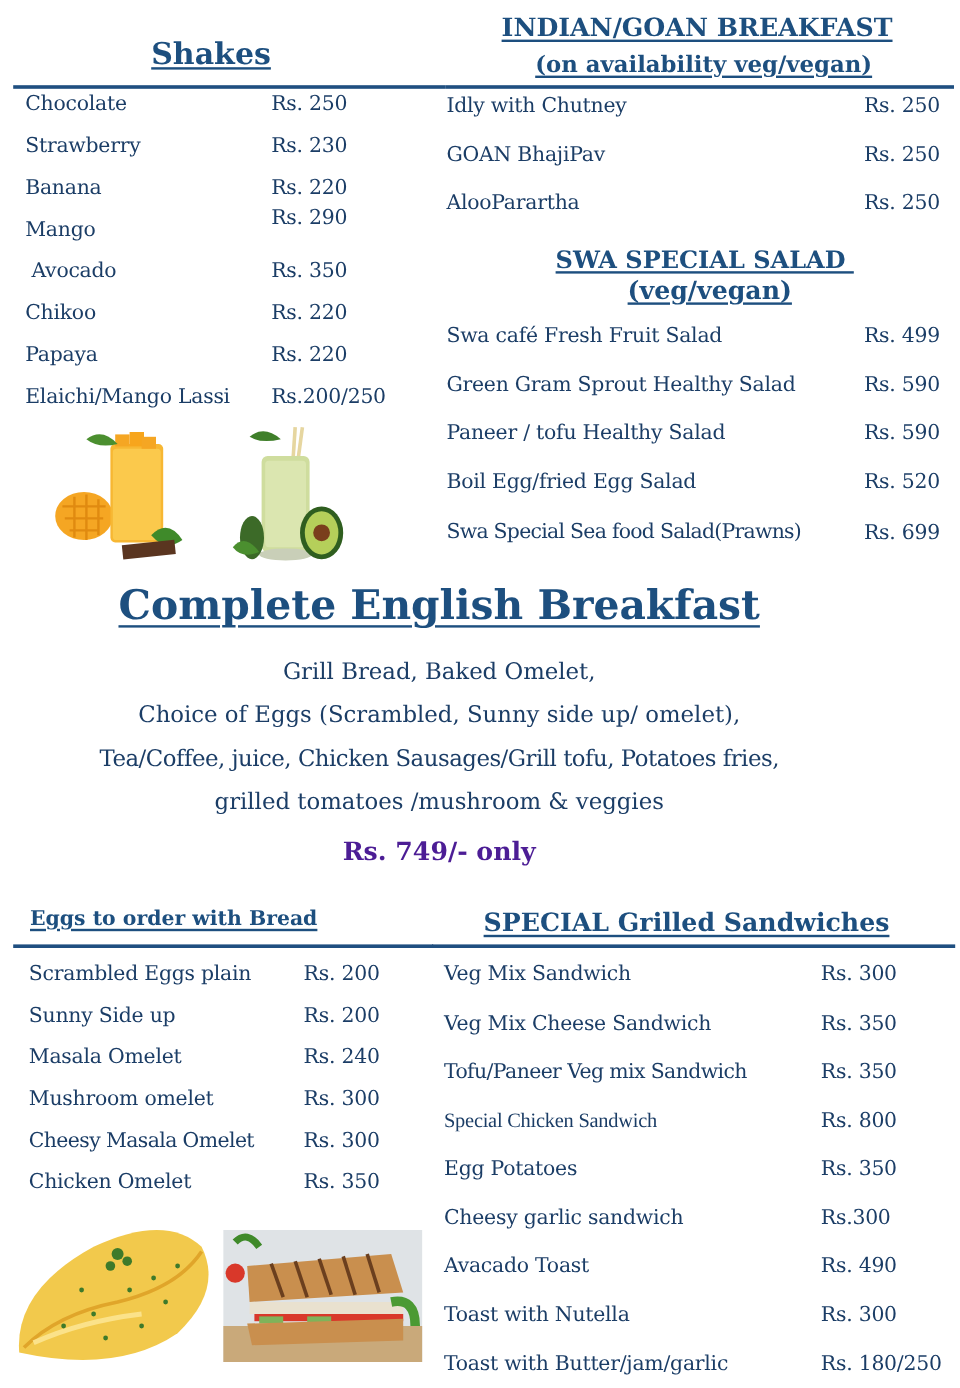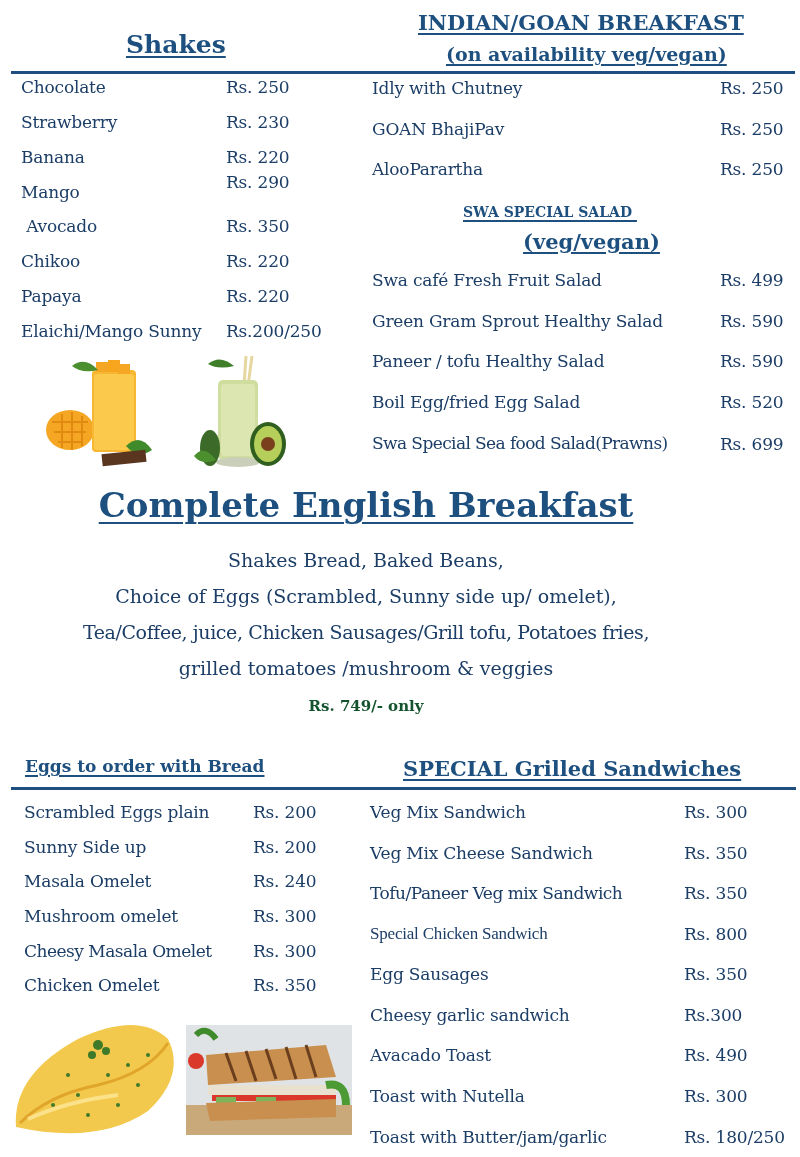--- a/index.html
+++ b/index.html
@@ -30,21 +30,21 @@
   <div class="item" style="left:21px; top:147px;">Banana</div>
   <div class="price" style="left:226px; top:147px;">Rs. 220</div>
   <div class="item" style="left:21px; top:182px;">Mango</div>
   <div class="price" style="left:226px; top:172px;">Rs. 290</div>
   <div class="item" style="left:21px; top:216px; white-space:pre;"> Avocado</div>
   <div class="price" style="left:226px; top:216px;">Rs. 350</div>
   <div class="item" style="left:21px; top:251px;">Chikoo</div>
   <div class="price" style="left:226px; top:251px;">Rs. 220</div>
   <div class="item" style="left:21px; top:286px;">Papaya</div>
   <div class="price" style="left:226px; top:286px;">Rs. 220</div>
-  <div class="item" style="left:21px; top:321px;">Elaichi/Mango Sunny</div>
+  <div class="item" style="left:21px; top:321px;">Elaichi/Mango Lassi</div>
   <div class="price" style="left:226px; top:321px;">Rs.200/250</div>
 </div>
 
 <svg class="img" style="left:40px; top:350px;" width="125" height="125" viewBox="0 0 125 125">
   <ellipse cx="30" cy="80" rx="24" ry="20" fill="#f5a623"></ellipse>
   <path d="M12 72 L48 72 M14 82 L46 82 M18 92 L42 92 M22 64 L22 98 M32 62 L32 100 M42 66 L42 96" stroke="#e08a10" stroke-width="2"></path>
   <rect x="52" y="20" width="44" height="82" rx="4" fill="#f7b733"></rect>
   <rect x="54" y="24" width="40" height="76" rx="3" fill="#fbc94c"></rect>
   <rect x="56" y="12" width="12" height="10" fill="#f5a623"></rect>
   <rect x="68" y="10" width="12" height="12" fill="#f7a51c"></rect>
@@ -74,44 +74,44 @@
 
 <div>
   <div class="item" style="left:372px; top:78px;">Idly with Chutney</div>
   <div class="price" style="left:720px; top:78px;">Rs. 250</div>
   <div class="item" style="left:372px; top:119px;">GOAN BhajiPav</div>
   <div class="price" style="left:720px; top:119px;">Rs. 250</div>
   <div class="item" style="left:372px; top:159px;">AlooParartha</div>
   <div class="price" style="left:720px; top:159px;">Rs. 250</div>
 </div>
 
-<div class="abs head" style="left:463px; top:204px; font-size:14px; white-space:pre;">SWA SPECIAL SALAD </div>
+<div class="abs head" style="left:463px; top:204px; font-size:20px; white-space:pre;">SWA SPECIAL SALAD </div>
 <div class="abs head" style="left:523px; top:229px; font-size:21px;">(veg/vegan)</div>
 
 <div>
   <div class="item" style="left:372px; top:270px;">Swa café Fresh Fruit Salad</div>
   <div class="price" style="left:720px; top:270px;">Rs. 499</div>
   <div class="item" style="left:372px; top:311px;">Green Gram Sprout Healthy Salad</div>
   <div class="price" style="left:720px; top:311px;">Rs. 590</div>
   <div class="item" style="left:372px; top:351px;">Paneer / tofu Healthy Salad</div>
   <div class="price" style="left:720px; top:351px;">Rs. 590</div>
   <div class="item" style="left:372px; top:392px;">Boil Egg/fried Egg Salad</div>
   <div class="price" style="left:720px; top:392px;">Rs. 520</div>
   <div class="item" style="left:372px; top:433px; letter-spacing:-0.6px;">Swa Special Sea food Salad(Prawns)</div>
   <div class="price" style="left:720px; top:434px;">Rs. 699</div>
 </div>
 
 <div class="abs head center" style="top:485px; font-size:34px; text-underline-offset:5px;">Complete English Breakfast</div>
 <div>
-  <div class="line center" style="top:549px;">Shakes Bread, Baked Beans,</div>
+  <div class="line center" style="top:549px;">Grill Bread, Baked Omelet,</div>
   <div class="line center" style="top:585px;">Choice of Eggs (Scrambled, Sunny side up/ omelet),</div>
   <div class="line center" style="top:621px; letter-spacing:-0.4px;">Tea/Coffee, juice, Chicken Sausages/Grill tofu, Potatoes fries,</div>
   <div class="line center" style="top:657px;">grilled tomatoes /mushroom &amp; veggies</div>
 </div>
-<div class="line center" style="top:697px; font-weight:bold; font-size:15px; color:#14532d;">Rs. 749/- only</div>
+<div class="line center" style="top:697px; font-weight:bold; font-size:21px; color:#4c1d95;">Rs. 749/- only</div>
 
 <div class="abs head" style="left:25px; top:756px; font-size:17px;">Eggs to order with Bread</div>
 <div class="rule" style="left:11px; top:787px; width:350px;"></div>
 
 <div>
   <div class="item" style="left:24px; top:802px;">Scrambled Eggs plain</div>
   <div class="price" style="left:253px; top:802px;">Rs. 200</div>
   <div class="item" style="left:24px; top:837px;">Sunny Side up</div>
   <div class="price" style="left:253px; top:837px;">Rs. 200</div>
   <div class="item" style="left:24px; top:871px;">Masala Omelet</div>
@@ -170,21 +170,21 @@
 
 <div>
   <div class="item" style="left:370px; top:802px;">Veg Mix Sandwich</div>
   <div class="price" style="left:684px; top:802px;">Rs. 300</div>
   <div class="item" style="left:370px; top:843px;">Veg Mix Cheese Sandwich</div>
   <div class="price" style="left:684px; top:843px;">Rs. 350</div>
   <div class="item" style="left:370px; top:883px; letter-spacing:-0.5px;">Tofu/Paneer Veg mix Sandwich</div>
   <div class="price" style="left:684px; top:883px;">Rs. 350</div>
   <div class="item" style="left:370px; top:924px;font-family:Liberation Serif, serif;">Special Chicken Sandwich</div>
   <div class="price" style="left:684px; top:924px;">Rs. 800</div>
-  <div class="item" style="left:370px; top:964px;">Egg Sausages</div>
+  <div class="item" style="left:370px; top:964px;">Egg Potatoes</div>
   <div class="price" style="left:684px; top:964px;">Rs. 350</div>
   <div class="item" style="left:370px; top:1005px;">Cheesy garlic sandwich</div>
   <div class="price" style="left:684px; top:1005px;">Rs.300</div>
   <div class="item" style="left:370px; top:1045px;">Avacado Toast</div>
   <div class="price" style="left:684px; top:1045px;">Rs. 490</div>
   <div class="item" style="left:370px; top:1086px;">Toast with Nutella</div>
   <div class="price" style="left:684px; top:1086px;">Rs. 300</div>
   <div class="item" style="left:370px; top:1127px;">Toast with Butter/jam/garlic</div>
   <div class="price" style="left:684px; top:1127px;">Rs. 180/250</div>
 </div>

